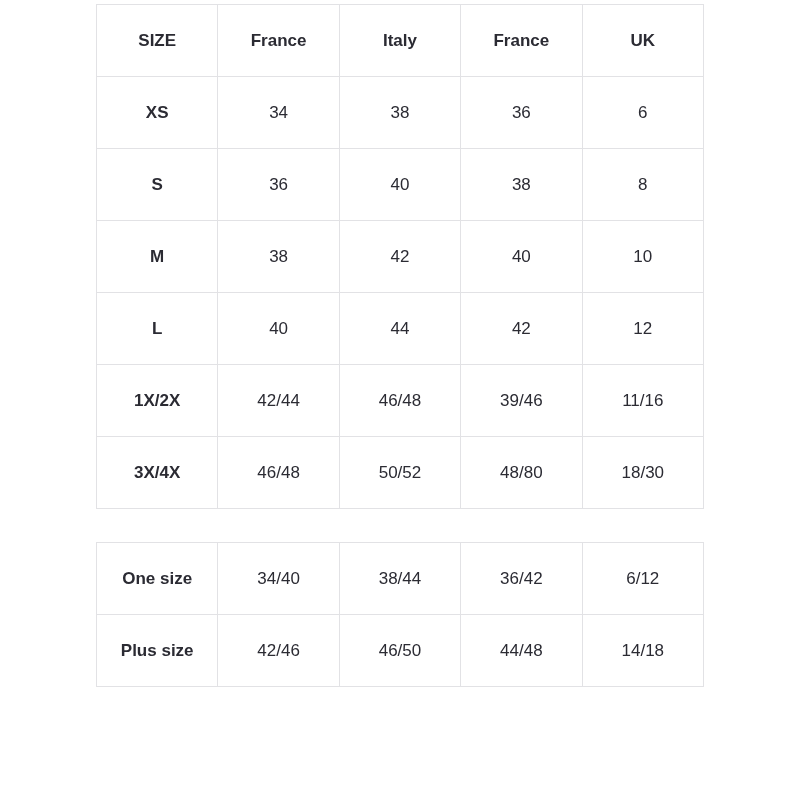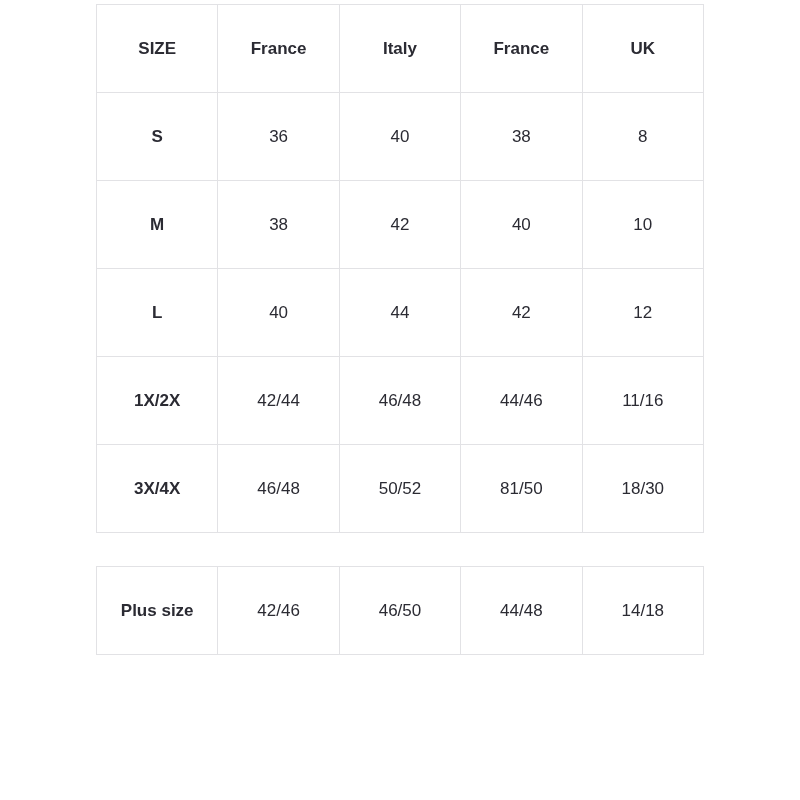--- a/index.html
+++ b/index.html
@@ -27,21 +27,21 @@
     table-layout: fixed;
   }
   table.size-table td,
   table.size-table th {
     border: 1px solid #e2e2e5;
     text-align: center;
     vertical-align: middle;
     font-size: 17px;
     color: #2b2b33;
     font-weight: 400;
-    padding: 12px;
+    padding: 4px;
   }
   table.main-table th,
   table.main-table td {
     height: 63px;
   }
   table.main-table th {
     font-weight: 700;
   }
   table.main-table tbody td.size-label {
     font-weight: 700;
@@ -83,20 +83,27 @@
       <tr>
         <th>SIZE</th>
         <th>France</th>
         <th>Italy</th>
         <th>France</th>
         <th>UK</th>
       </tr>
     </thead>
     <tbody>
       <tr>
+        <td class="size-label">XS</td>
+        <td>34</td>
+        <td>38</td>
+        <td>36</td>
+        <td>6</td>
+      </tr>
+      <tr>
         <td class="size-label">S</td>
         <td>36</td>
         <td>40</td>
         <td>38</td>
         <td>8</td>
       </tr>
       <tr>
         <td class="size-label">M</td>
         <td>38</td>
         <td>42</td>
@@ -107,45 +114,52 @@
         <td class="size-label">L</td>
         <td>40</td>
         <td>44</td>
         <td>42</td>
         <td>12</td>
       </tr>
       <tr>
         <td class="size-label">1X/2X</td>
         <td>42/44</td>
         <td>46/48</td>
-        <td>44/46</td>
+        <td>39/46</td>
         <td>11/16</td>
       </tr>
       <tr>
         <td class="size-label">3X/4X</td>
         <td>46/48</td>
         <td>50/52</td>
-        <td>81/50</td>
+        <td>48/80</td>
         <td>18/30</td>
       </tr>
     </tbody>
   </table>
 
   <div class="gap"></div>
 
   <table class="size-table extra-table">
     <colgroup>
       <col class="c1">
         <col class="c2">
         <col class="c3">
         <col class="c4">
         <col class="c5">
     </colgroup>
     <tbody>
       <tr>
+        <td class="size-label">One size</td>
+        <td>34/40</td>
+        <td>38/44</td>
+        <td>36/42</td>
+        <td>6/12</td>
+      </tr>
+      <tr>
         <td class="size-label">Plus size</td>
         <td>42/46</td>
         <td>46/50</td>
         <td>44/48</td>
         <td>14/18</td>
       </tr>
     </tbody>
   </table>
 
 </div>

